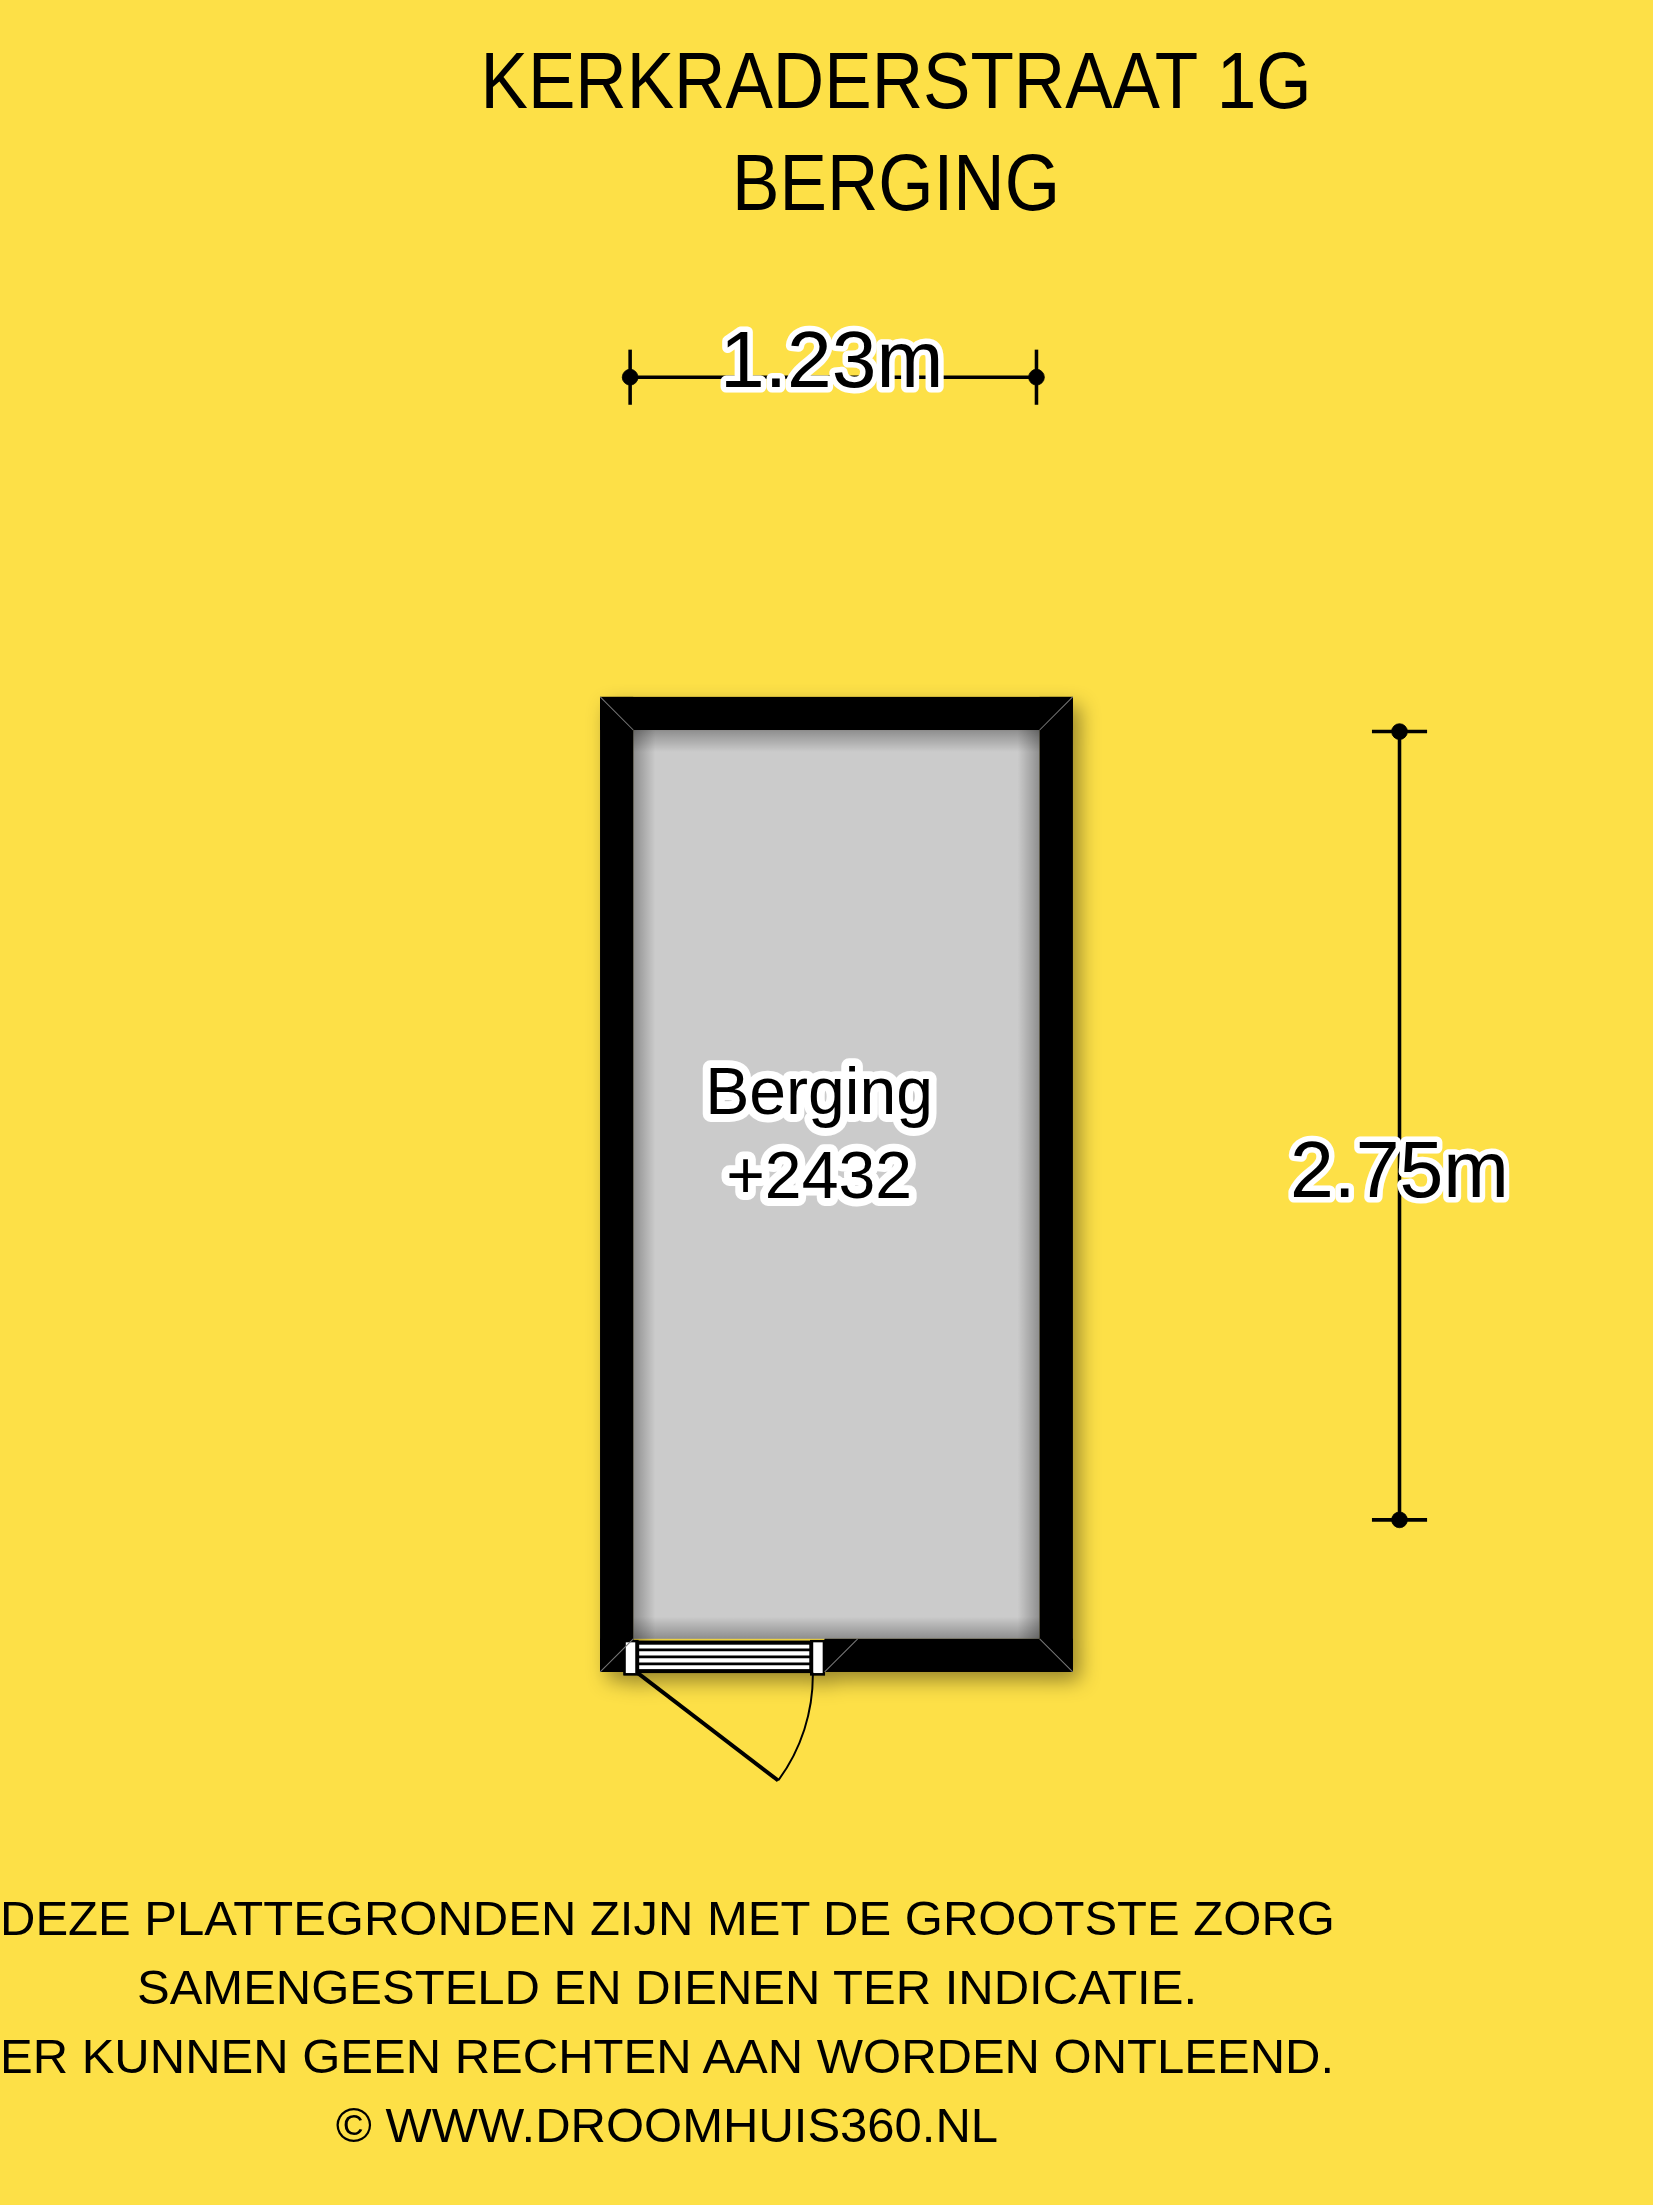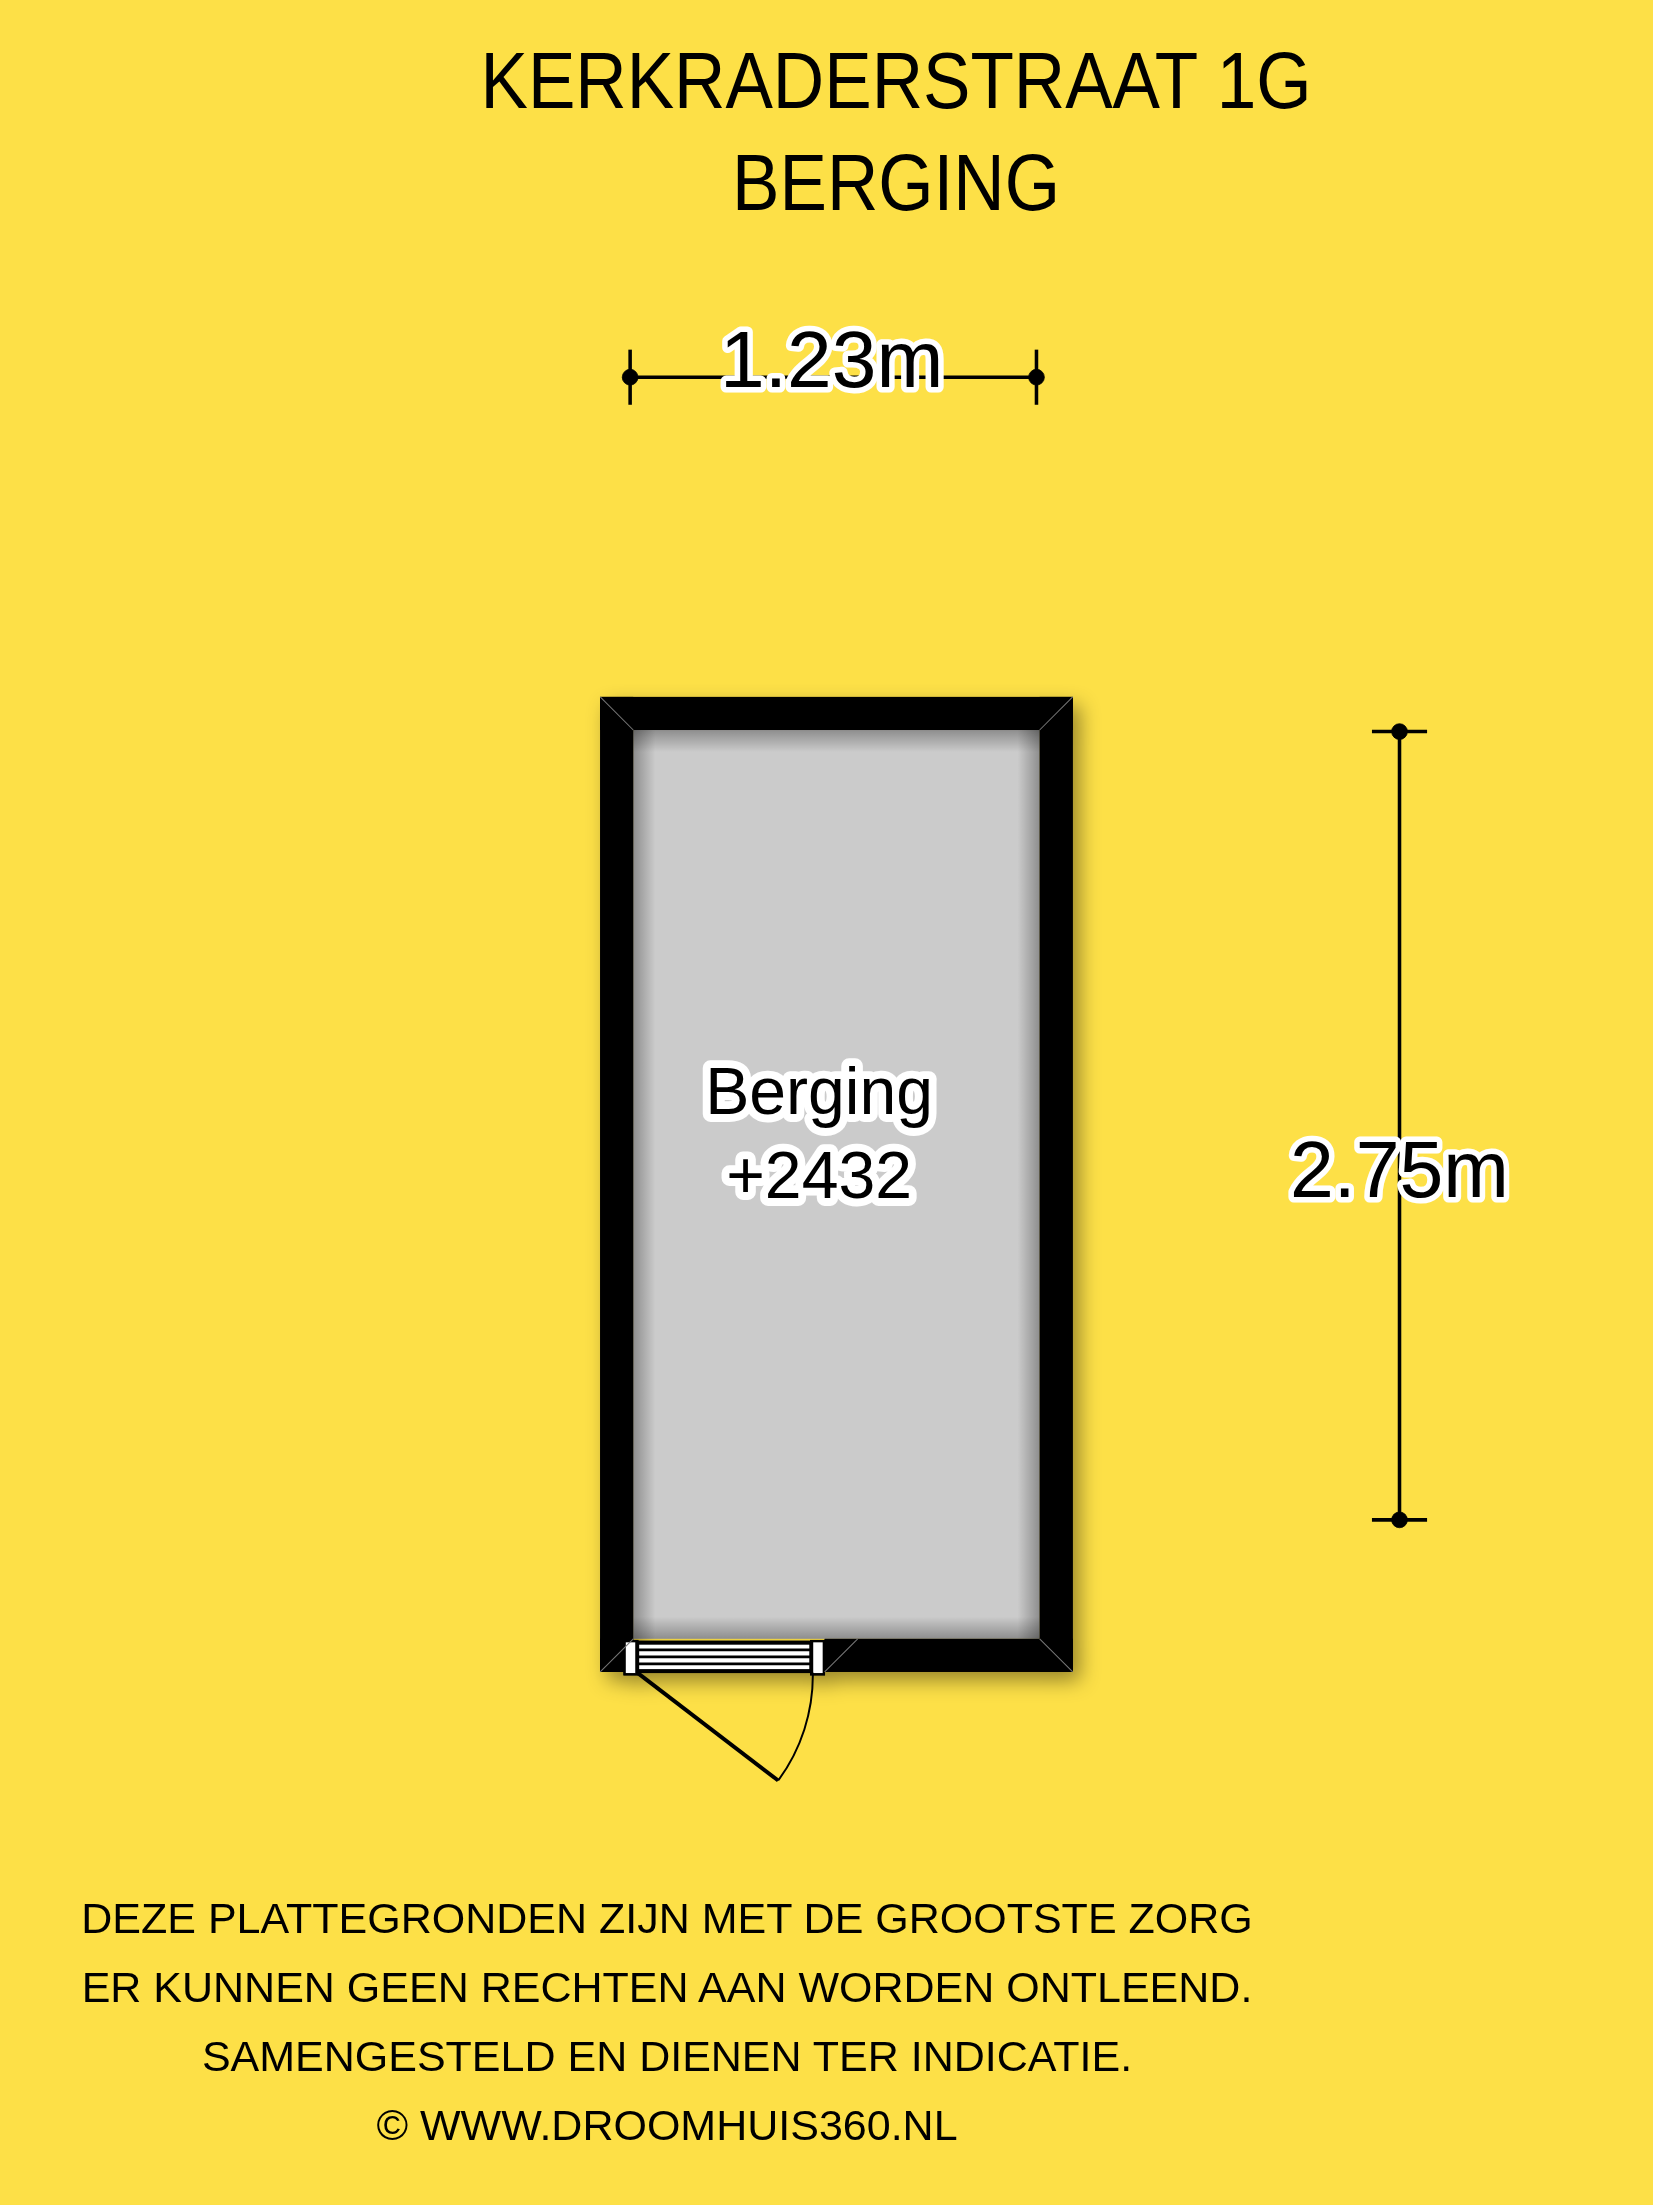--- a/index.html
+++ b/index.html
@@ -25,21 +25,21 @@
     transform:scaleX(0.90);
     transform-origin:center;
     white-space:nowrap;
   }
   .footer-block{
     position:absolute;
     top:1884px;
     left:0;
     width:1334px;
     text-align:center;
-    font-size:43px;
+    font-size:49px;
     line-height:69px;
     font-weight:400;
     white-space:nowrap;
   }
   svg{position:absolute;left:0;top:0;}
   svg text{
     font-family:"Liberation Sans", sans-serif;
     fill:#000;
   }
   .halo{
@@ -148,19 +148,19 @@
     <text x="1777" y="1520" text-anchor="middle" font-size="100" class="halo" stroke-width="14">2.75m</text>
 
     <g>
       <text x="1040" y="1415" text-anchor="middle" font-size="84" class="halo" stroke-width="20">Berging</text>
       <text x="1040" y="1521" text-anchor="middle" font-size="84" class="halo" stroke-width="20">+2432</text>
     </g>
   </svg>
 
   <div class="footer-block">
     <div>DEZE PLATTEGRONDEN ZIJN MET DE GROOTSTE ZORG</div>
+    <div>SAMENGESTELD EN DIENEN TER INDICATIE.</div>
     <div>ER KUNNEN GEEN RECHTEN AAN WORDEN ONTLEEND.</div>
-    <div>SAMENGESTELD EN DIENEN TER INDICATIE.</div>
     <div>© WWW.DROOMHUIS360.NL</div>
   </div>
 
 </div>
 
 
 </body></html>

